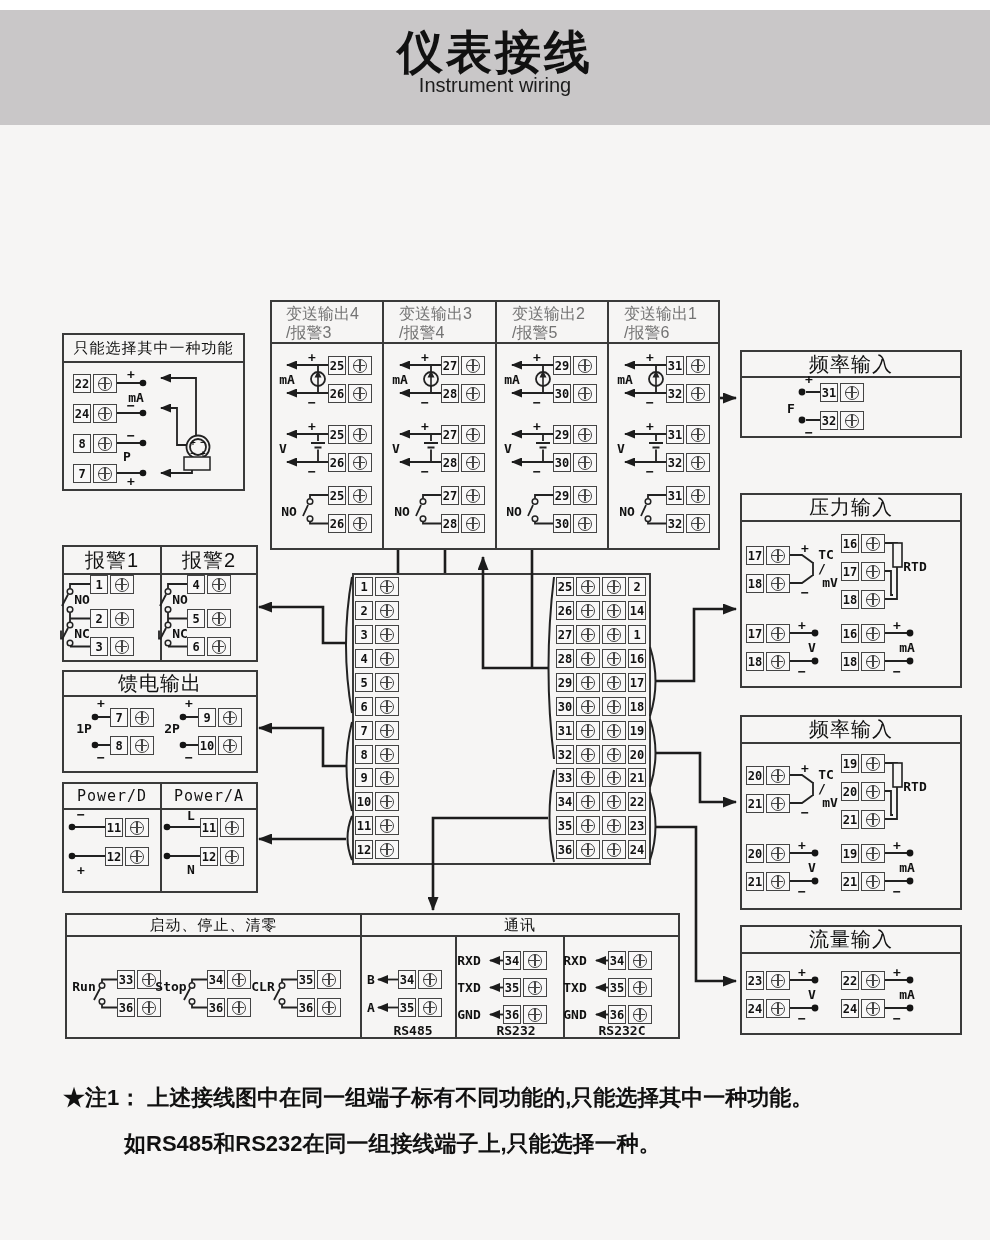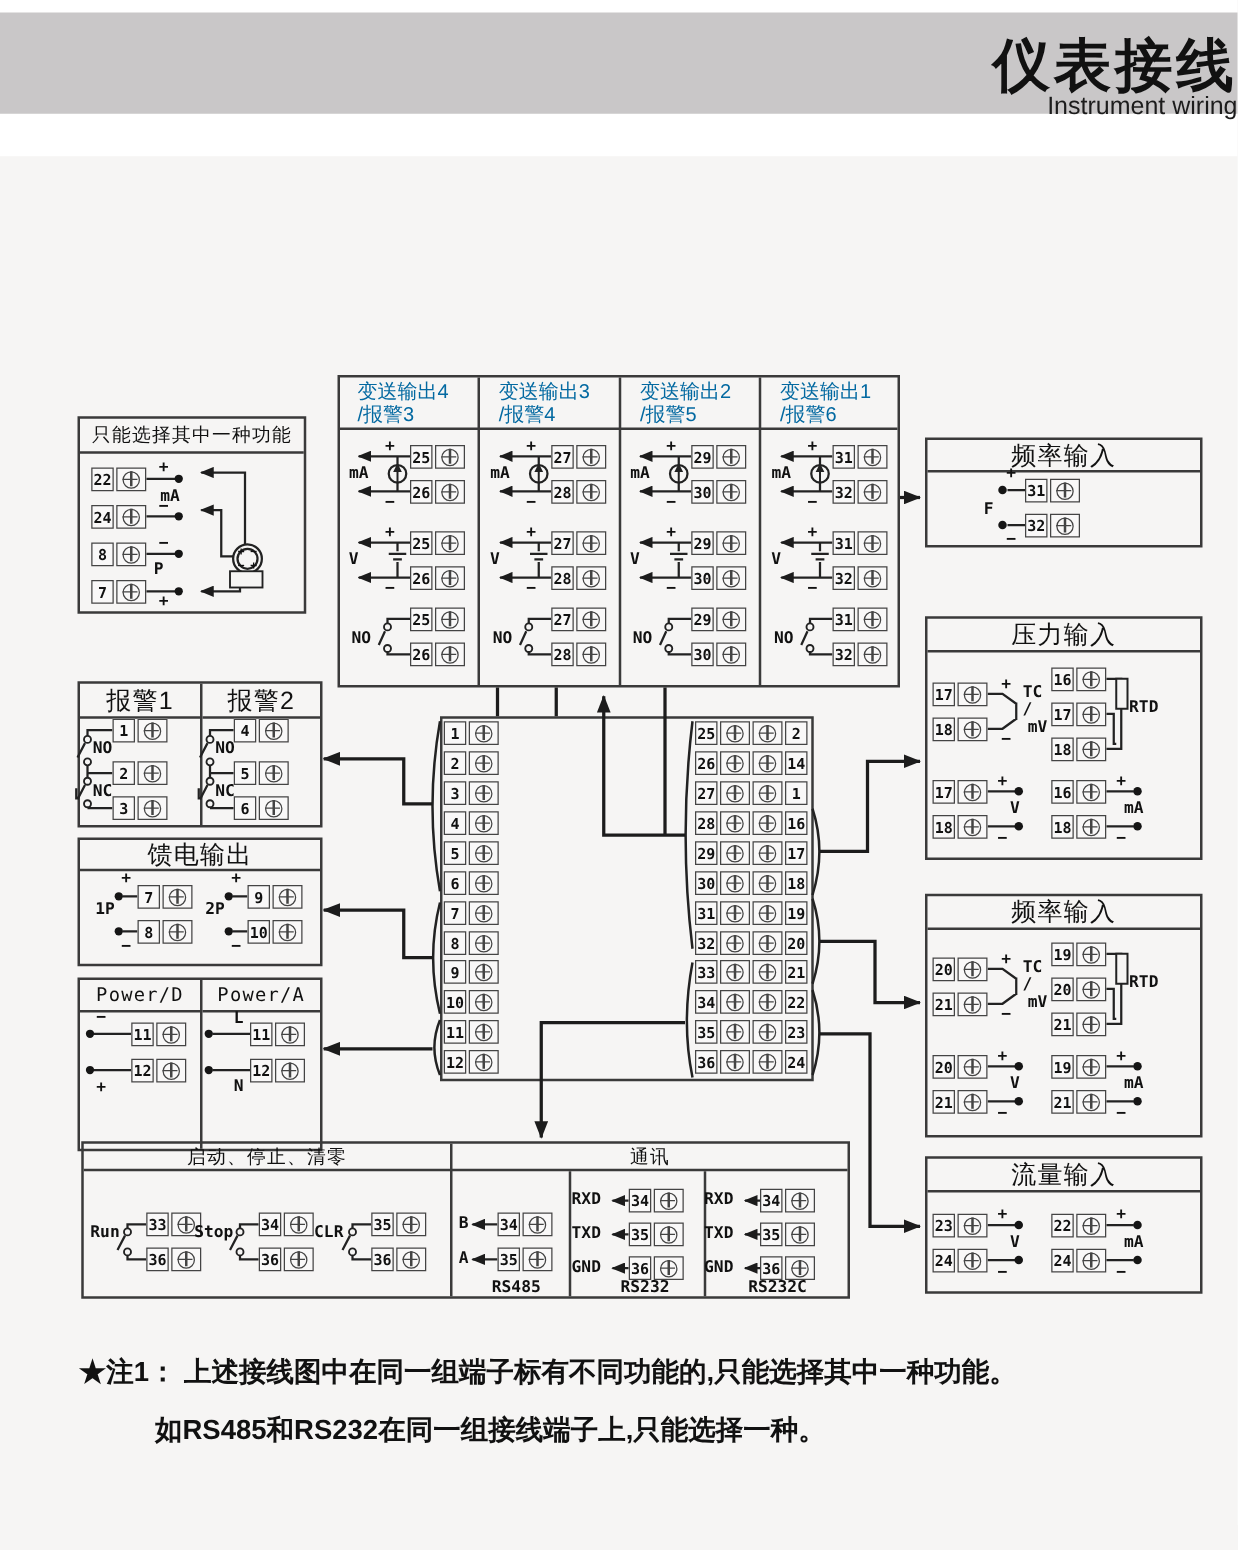--- a/index.html
+++ b/index.html
@@ -1,29 +1,29 @@
 <!DOCTYPE html>
 <html><head>
 <meta charset="utf-8">
 <style>
   html,body{margin:0;padding:0}
   body{width:990px;height:1240px;position:relative;background:#fff;
        font-family:"Liberation Sans",sans-serif;color:#1a1a1a;overflow:hidden}
-  .band{position:absolute;left:0;top:10px;width:990px;height:81px;background:#c9c7c8;text-align:right}
+  .band{position:absolute;left:0;top:10px;width:990px;height:115px;background:#c9c7c8;text-align:center}
   .band h1{margin:12px 0 0;font-size:46px;letter-spacing:3px;font-weight:bold;color:#111}
   .band .sub{font-size:20px;margin-top:-10px;color:#1c1c1c}
   .content{position:absolute;left:0;top:125px;width:990px;height:1115px;background:#f6f5f4}
   .diagram{position:absolute;left:0;top:0;width:990px;height:940px}
   svg.wires{position:absolute;left:0;top:0;z-index:2}
   .box{position:absolute;border:2px solid #3a3a3a;box-sizing:border-box;z-index:1}
   .bhead{position:absolute;left:0;right:0;top:0;border-bottom:2px solid #3a3a3a;display:flex;
          align-items:center;justify-content:center;font-size:20px;font-weight:500;letter-spacing:1px;color:#111}
   .vd{position:absolute;top:0;bottom:0;width:2px;background:#3a3a3a}
   .hline{position:absolute;left:0;right:0;height:2px;background:#3a3a3a}
-  .ttitle{position:absolute;font-size:16px;line-height:19px;padding:2px 0 0 14px;color:#0369a1}
+  .ttitle{position:absolute;font-size:16px;line-height:19px;padding:2px 0 0 14px;color:#737373}
   .mono{font-family:"DejaVu Sans Mono",monospace}
   .term{position:absolute;display:flex;gap:2px;height:19px;z-index:3}
   .tnum{width:18px;height:19px;border:1.5px solid #444;box-sizing:border-box;background:#f9f8f8;
         font:bold 12px "DejaVu Sans Mono",monospace;display:flex;align-items:center;justify-content:center;color:#111}
   .tscrew{width:24px;height:19px;border:1.5px solid #444;box-sizing:border-box;background:#f9f8f8;position:relative}
   .tscrew b{position:absolute;left:50%;top:50%;width:14px;height:14px;margin:-7px 0 0 -7px;
             border:1.4px solid #444;border-radius:50%;box-sizing:border-box}
   .tscrew b::before{content:"";position:absolute;left:50%;top:-1px;width:1.4px;height:12.4px;background:#444;margin-left:-0.7px}
   .tscrew b::after{content:"";position:absolute;top:50%;left:-1px;height:1.4px;width:12.4px;background:#444;margin-top:-0.7px}
   .dlabel{position:absolute;transform:translate(-50%,-50%);font:bold 13px "DejaVu Sans Mono",monospace;
@@ -228,21 +228,21 @@
   <div class="box" style="left:62px;top:420px;width:196px;height:117px">
     <div class="vd" style="left:96px"></div>
     <div class="bhead" style="width:96px;height:26px;right:auto">报警1</div>
     <div class="bhead" style="left:98px;height:26px">报警2</div>
   </div>
 
   <div class="box" style="left:62px;top:545px;width:196px;height:103px">
     <div class="bhead" style="height:23px">馈电输出</div>
   </div>
 
-  <div class="box" style="left:62px;top:657px;width:196px;height:139px">
+  <div class="box" style="left:62px;top:657px;width:196px;height:111px">
     <div class="vd" style="left:96px"></div>
     <div class="bhead mono" style="width:96px;height:24px;right:auto;font-size:15px">Power/D</div>
     <div class="bhead mono" style="left:98px;height:24px;font-size:15px">Power/A</div>
   </div>
 
   <div class="box" style="left:352px;top:448px;width:299px;height:292px;border-width:2.5px"></div>
 
   <div class="box" style="left:740px;top:368px;width:222px;height:195px">
     <div class="bhead" style="height:25px">压力输入</div>
   </div>

